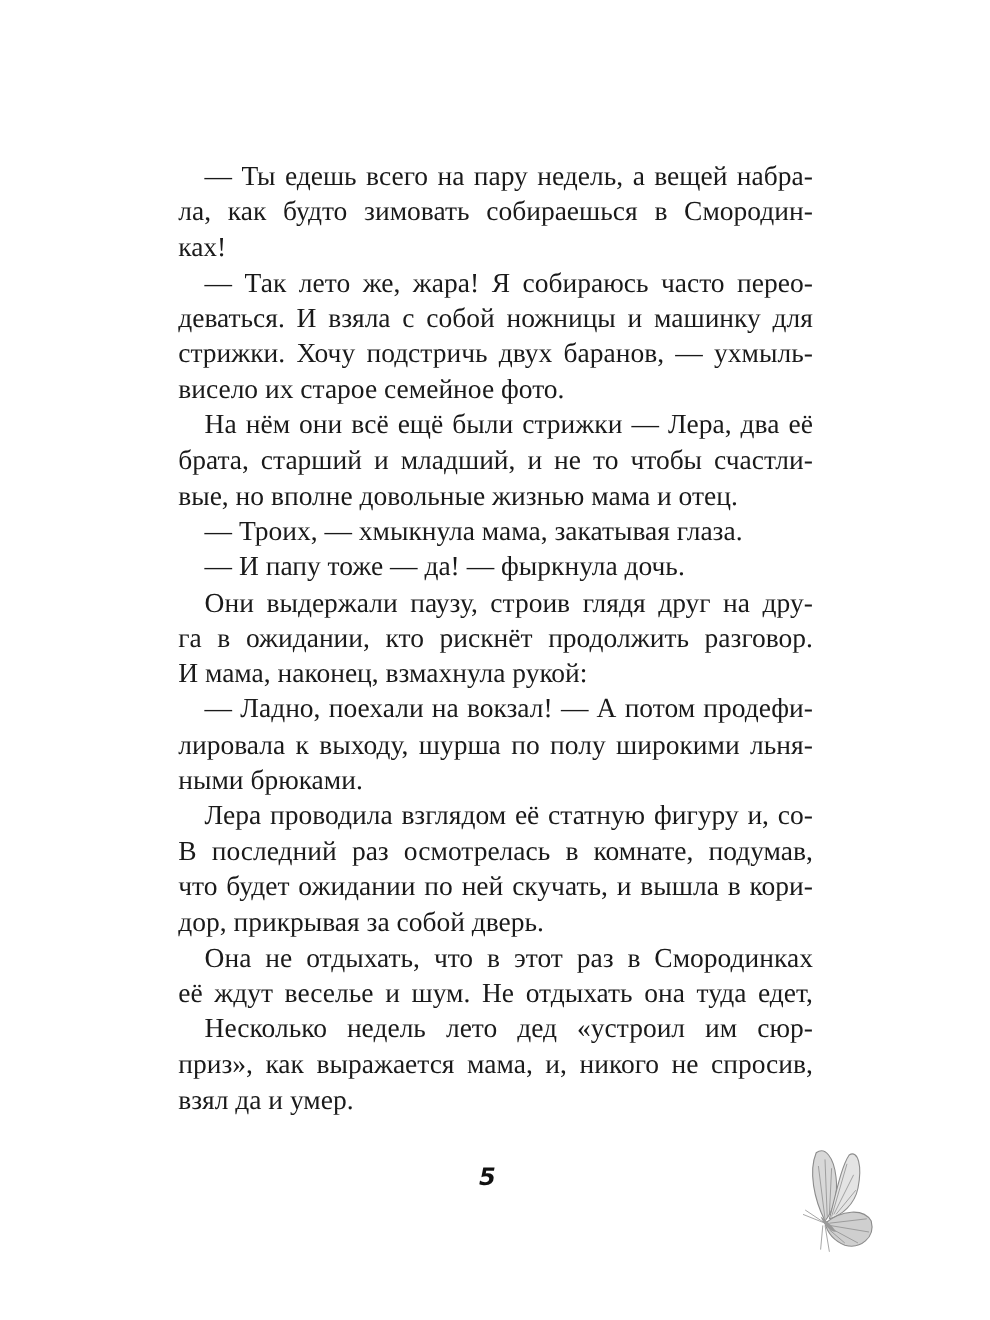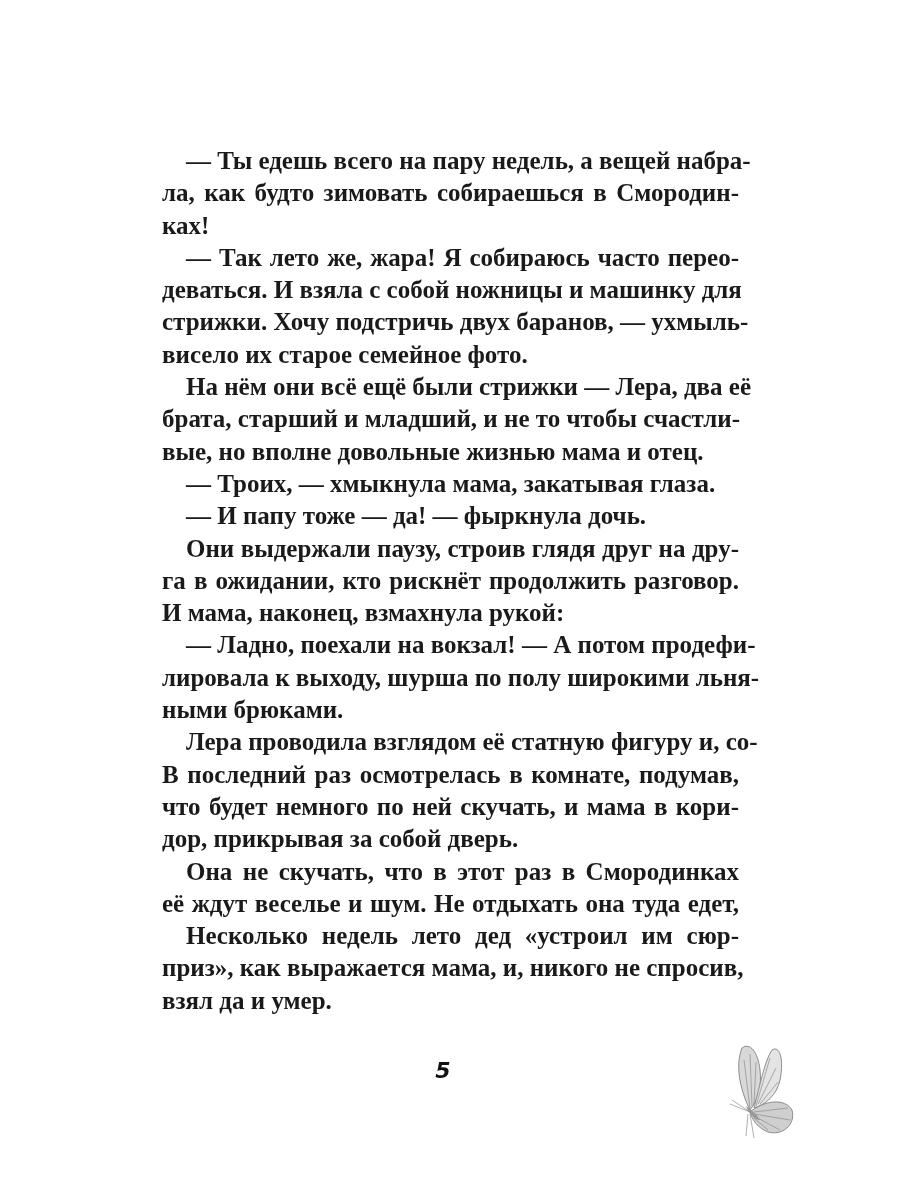--- a/index.html
+++ b/index.html
@@ -3,21 +3,21 @@
 <meta charset="utf-8">
 <style>
   html, body { margin: 0; padding: 0; background: #ffffff; }
   body { width: 900px; height: 1200px; position: relative; overflow: hidden; }
   .page { position: absolute; left: 0; top: 0; width: 900px; height: 1200px; background: #fff; }
   .text-block {
     position: absolute; left: 162px; top: 145px; width: 577px;
     font-family: "Liberation Serif", "DejaVu Serif", serif;
     font-size: 25px; line-height: 32.3px; color: #1a1a1a;
   }
-  .line { display: block; height: 32.3px; white-space: nowrap; text-align: justify; text-align-last: justify; font-weight: bold; }
+  .line { display: block; height: 32.3px; white-space: nowrap; text-align: justify; text-align-last: justify; }
   .line.indent { padding-left: 24px; }
   .line.last { text-align-last: left; }
   .page-number {
     position: absolute; left: 428px; top: 1058px; width: 30px; text-align: center;
     font-family: "DejaVu Sans", sans-serif; font-style: italic; font-weight: bold;
     font-size: 22px; color: #111;
   }
   .butterfly { position: absolute; left: 720px; top: 1040px; width: 80px; height: 100px; }
 </style>
 </head>
@@ -38,23 +38,23 @@
       <span class="line indent last">— Троих, — хмыкнула мама, закатывая глаза.</span>
       <span class="line indent last">— И папу тоже — да! — фыркнула дочь.</span>
       <span class="line indent">Они выдержали паузу, строив глядя друг на дру-</span>
       <span class="line">га в ожидании, кто рискнёт продолжить разговор.</span>
       <span class="line last">И мама, наконец, взмахнула рукой:</span>
       <span class="line indent">— Ладно, поехали на вокзал! — А потом продефи-</span>
       <span class="line">лировала к выходу, шурша по полу широкими льня-</span>
       <span class="line last">ными брюками.</span>
       <span class="line indent">Лера проводила взглядом её статную фигуру и, со-</span>
       <span class="line">В последний раз осмотрелась в комнате, подумав,</span>
-      <span class="line">что будет немного по ней скучать, и мама в кори-</span>
+      <span class="line">что будет ожидании по ней скучать, и вышла в кори-</span>
       <span class="line last">дор, прикрывая за собой дверь.</span>
-      <span class="line indent">Она не скучать, что в этот раз в Смородинках</span>
+      <span class="line indent">Она не отдыхать, что в этот раз в Смородинках</span>
       <span class="line">её ждут веселье и шум. Не отдыхать она туда едет,</span>
       <span class="line indent">Несколько недель лето дед «устроил им сюр-</span>
       <span class="line">приз», как выражается мама, и, никого не спросив,</span>
       <span class="line last">взял да и умер.</span>
     </div>
 
   <div class="page-number">5</div>
 
   <svg class="butterfly" viewBox="0 0 80 100">
     <g fill="#d8d8d8" stroke="#8c8c8c" stroke-width="1">

